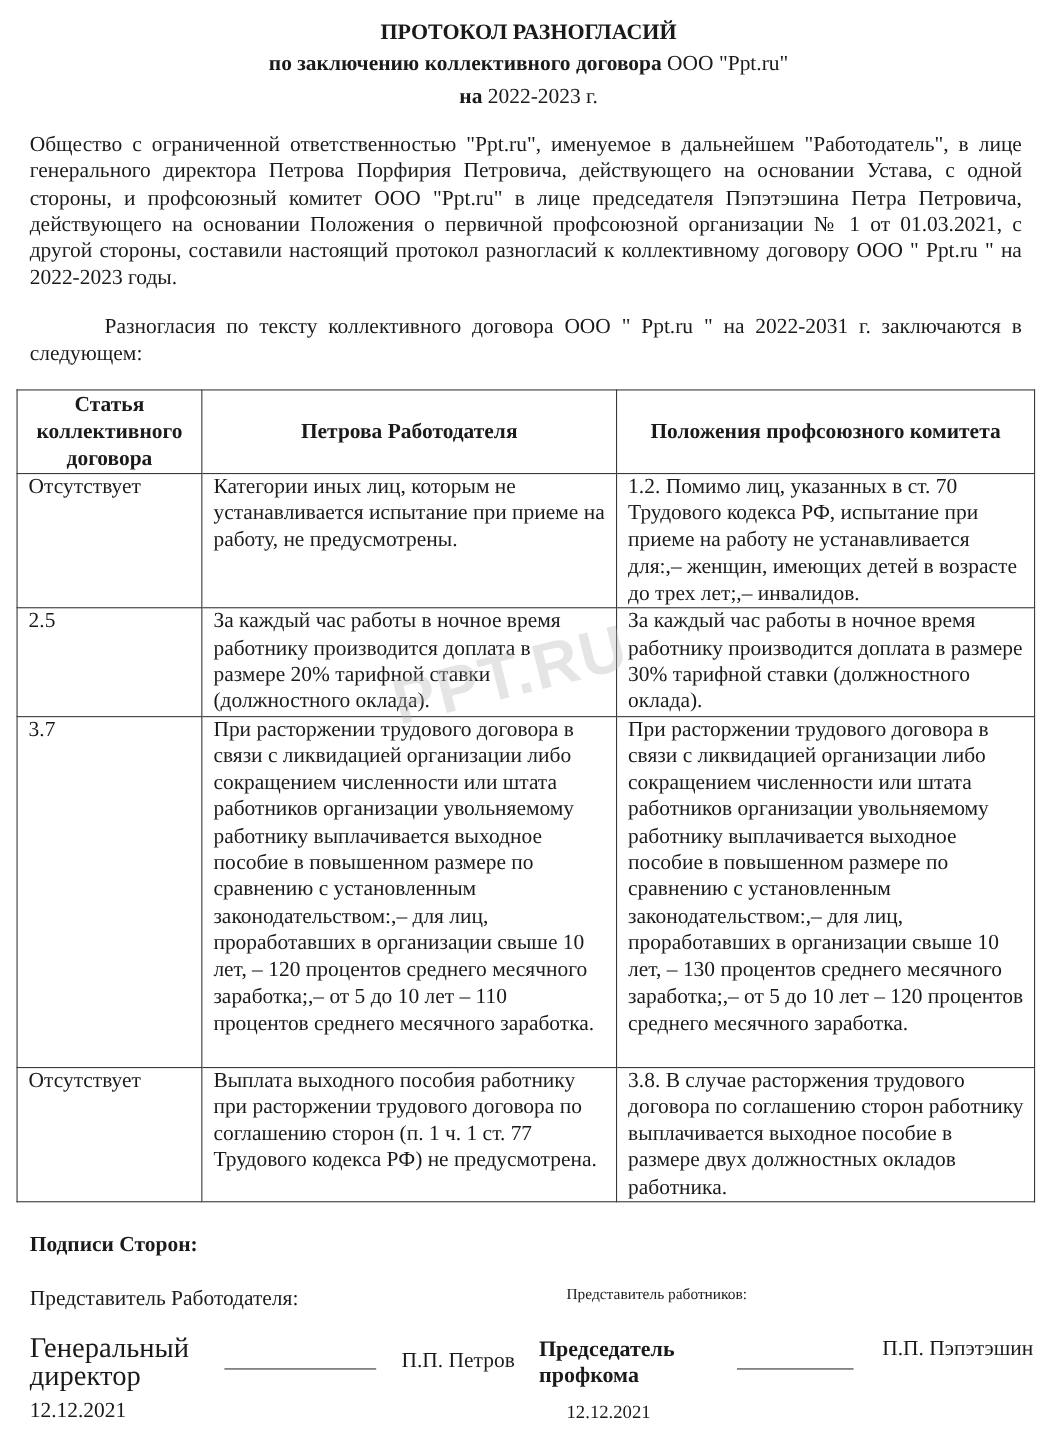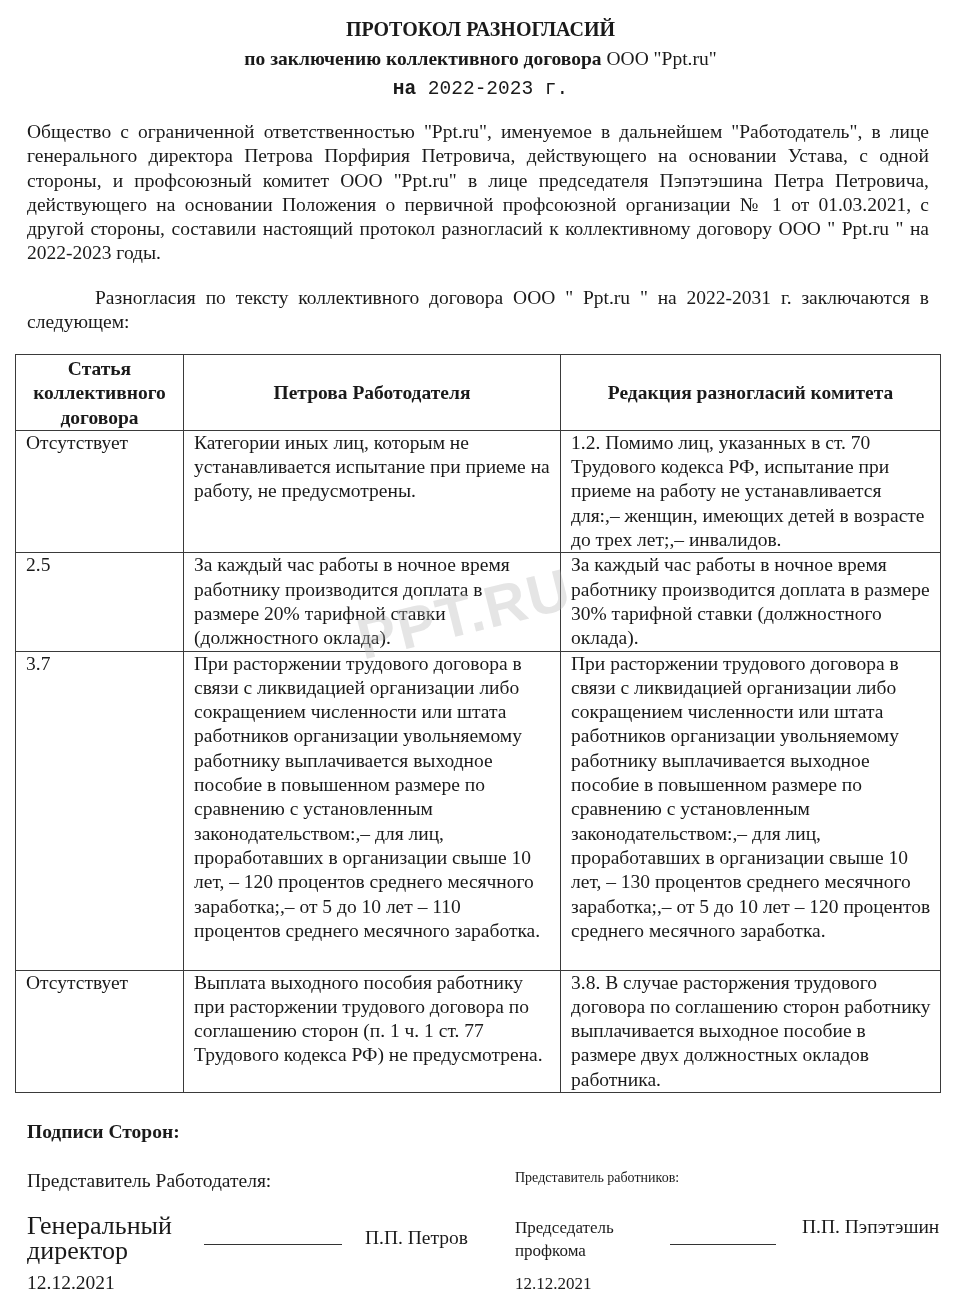--- a/index.html
+++ b/index.html
@@ -4,21 +4,21 @@
 <style>
   html, body { margin: 0; padding: 0; background: #ffffff; }
   body {
     width: 961px; height: 1310px; position: relative; overflow: hidden;
     font-family: "Liberation Serif", "DejaVu Serif", serif;
     color: #1a1a1a;
   }
   .title-block { position: absolute; left: 0; top: 14px; width: 961px; text-align: center; }
   .t1 { font-size: 20px; font-weight: bold; line-height: 30px; margin-top: 0px; }
   .t2 { font-size: 19.5px; line-height: 30px; }
-  .t3 { font-size: 19.5px; line-height: 30px; font-family: Liberation Mono, monospace; }
+  .t3 { font-size: 19.5px; line-height: 30px; }
   .b { font-weight: bold; }
 
   .para {
     position: absolute; left: 27px; width: 902px; font-size: 19.5px;
     line-height: 24.3px; text-align: justify;
   }
   .p1 { top: 120px; text-align-last: left; }
   .p2 { top: 286px; text-indent: 68px; }
 
   table.diff {
@@ -45,21 +45,21 @@
     transform: rotate(-14deg); letter-spacing: 2px; pointer-events: none;
   }
 
   .sig-title { position: absolute; left: 27px; top: 1121px; font-size: 19.5px; font-weight: bold; }
   .sig-left-head { position: absolute; left: 27px; top: 1170px; font-size: 19.5px; }
   .sig-right-head { position: absolute; left: 515px; top: 1170px; font-size: 14px; }
   .pos-left { position: absolute; left: 27px; top: 1213px; font-size: 26px; line-height: 25px; width: 150px; }
   .line-left { position: absolute; left: 204px; top: 1228px; width: 138px; border-bottom: 1.5px solid #333; height: 16px; }
   .name-left { position: absolute; left: 365px; top: 1227px; font-size: 19.5px; }
   .date-left { position: absolute; left: 27px; top: 1272px; font-size: 19.5px; }
-  .pos-right { position: absolute; left: 515px; top: 1216px; font-size: 17px; line-height: 23px; width: 140px; }
+  .pos-right { position: absolute; left: 490px; top: 1216px; font-size: 20px; line-height: 23px; width: 140px; font-weight: bold; }
   .line-right { position: absolute; left: 670px; top: 1230px; width: 106px; border-bottom: 1.5px solid #333; height: 14px; }
   .name-right { position: absolute; left: 802px; top: 1214px; font-size: 19.5px; line-height: 25px; width: 140px; }
   .date-right { position: absolute; left: 515px; top: 1274px; font-size: 17px; }
 </style>
 </head>
 <body>
 
 <div class="title-block">
   <div class="t1">ПРОТОКОЛ РАЗНОГЛАСИЙ</div>
   <div class="t2"><span class="b">по заключению коллективного договора</span><span> ООО "Ppt.ru"</span></div>
@@ -72,21 +72,21 @@
 <table class="diff">
   <colgroup>
       <col class="c1">
       <col class="c2">
       <col class="c3">
     </colgroup>
   <thead>
     <tr class="h-row">
       <th>Статья коллективного договора</th>
       <th>Петрова Работодателя</th>
-      <th>Редакция разногласий комитета</th>
+      <th>Положения профсоюзного комитета</th>
     </tr>
   </thead>
   <tbody>
     <tr class="r1">
       <td>Отсутствует</td>
       <td>Категории иных лиц, которым не устанавливается испытание при приеме на работу, не предусмотрены.</td>
       <td>1.2. Помимо лиц, указанных в ст. 70 Трудового кодекса РФ, испытание при приеме на работу не устанавливается для:,– женщин, имеющих детей в возрасте до трех лет;,– инвалидов.</td>
     </tr>
     <tr class="r2">
       <td>2.5</td>

